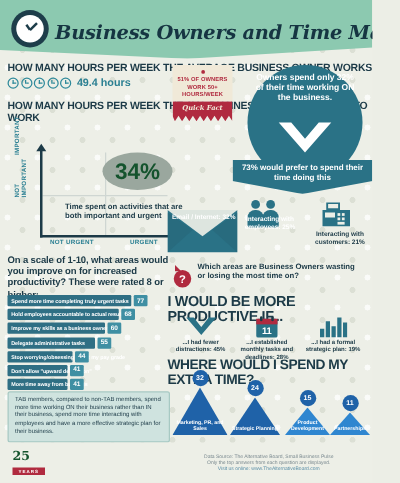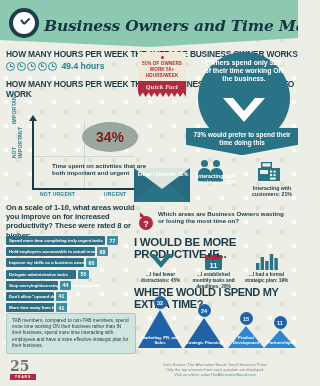--- a/index.html
+++ b/index.html
@@ -177,21 +177,21 @@
   .lbl-urg{
     position:absolute; left:86px; top:73px;
     font-weight:bold; font-size:5px; color:#2a7f92; letter-spacing:.2px;
   }
   .bubble34{
     position:absolute; left:64px; top:4px; width:56px; height:30px;
     border-radius:50%; background:#9aa79e;
     display:flex; align-items:center; justify-content:center;
   }
   .bubble34 span{
-    font-weight:bold; font-size:14px; color:#7f1d1d;
+    font-weight:bold; font-size:18px; color:#14532d;
   }
   .matrix-note{
     position:absolute; left:34px; top:44px; width:104px;
     font-weight:bold; font-size:6.2px; color:#1c3a47; line-height:7.4px;
   }
 
   
   .wdtg{
     position:absolute; left:140px; top:128px; z-index:5;
   }
@@ -280,22 +280,22 @@
 
   
   .footer{
     position:absolute; left:0; bottom:0; width:298px; height:32px;
     background:#edefe7; z-index:6;
   }
   .f25{
     position:absolute; left:10px; top:5px; width:26px;
   }
   .f25 .num{
-    font-family:"DejaVu Serif", serif; font-weight:bold; font-size:14px;
-    color:#737373; line-height:14px;
+    font-family:"DejaVu Serif", serif; font-weight:bold; font-size:10px;
+    color:#14532d; line-height:14px;
   }
   .f25 .yr{
     background:#b02a3f; color:#fff; font-size:3.6px; font-weight:bold;
     text-align:center; letter-spacing:.8px; padding:1px 0; margin-top:1px;
   }
   .ftab{ position:absolute; left:44px; top:5px; }
   .ftab .tabwrap{ display:flex; align-items:center; gap:2px; }
   .ftab .mark{ width:13px; height:11px; }
   .ftab .word{
     font-family:"DejaVu Serif", serif; font-weight:bold; font-size:15px;

